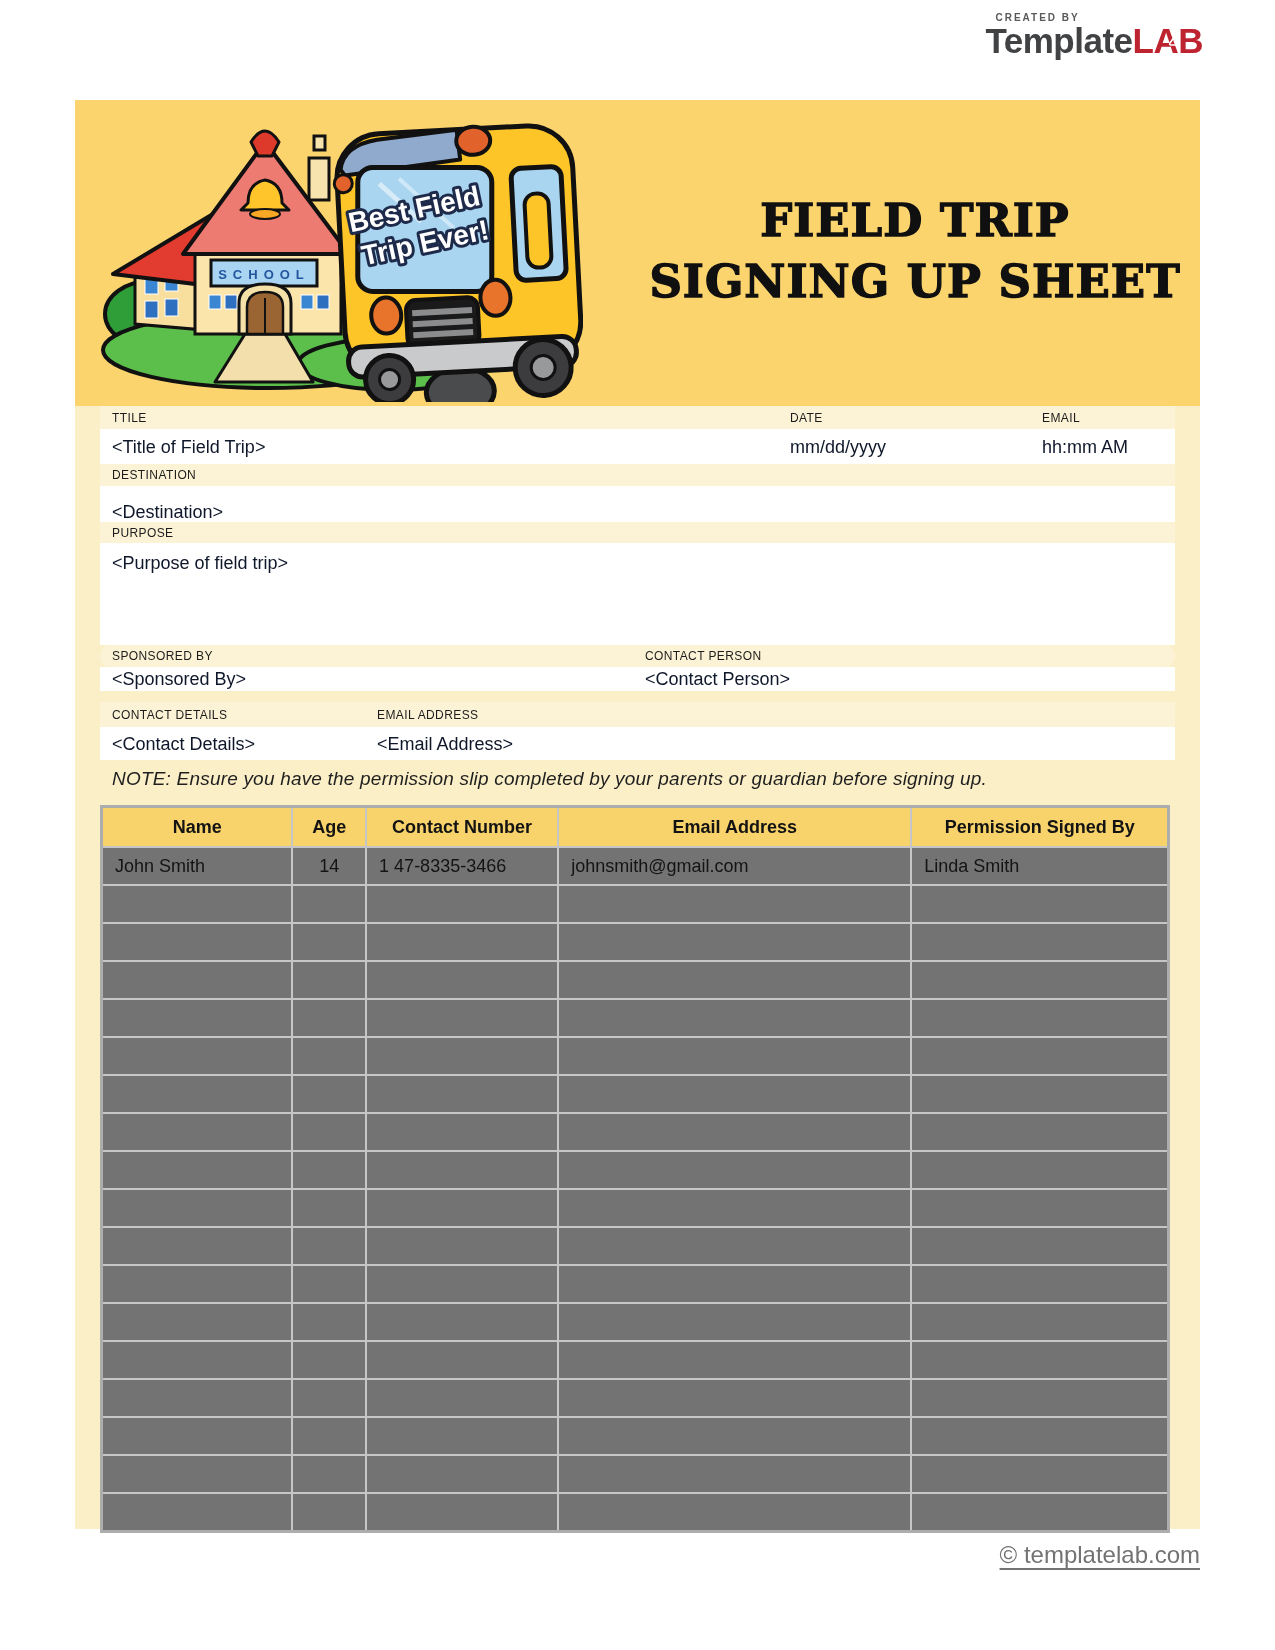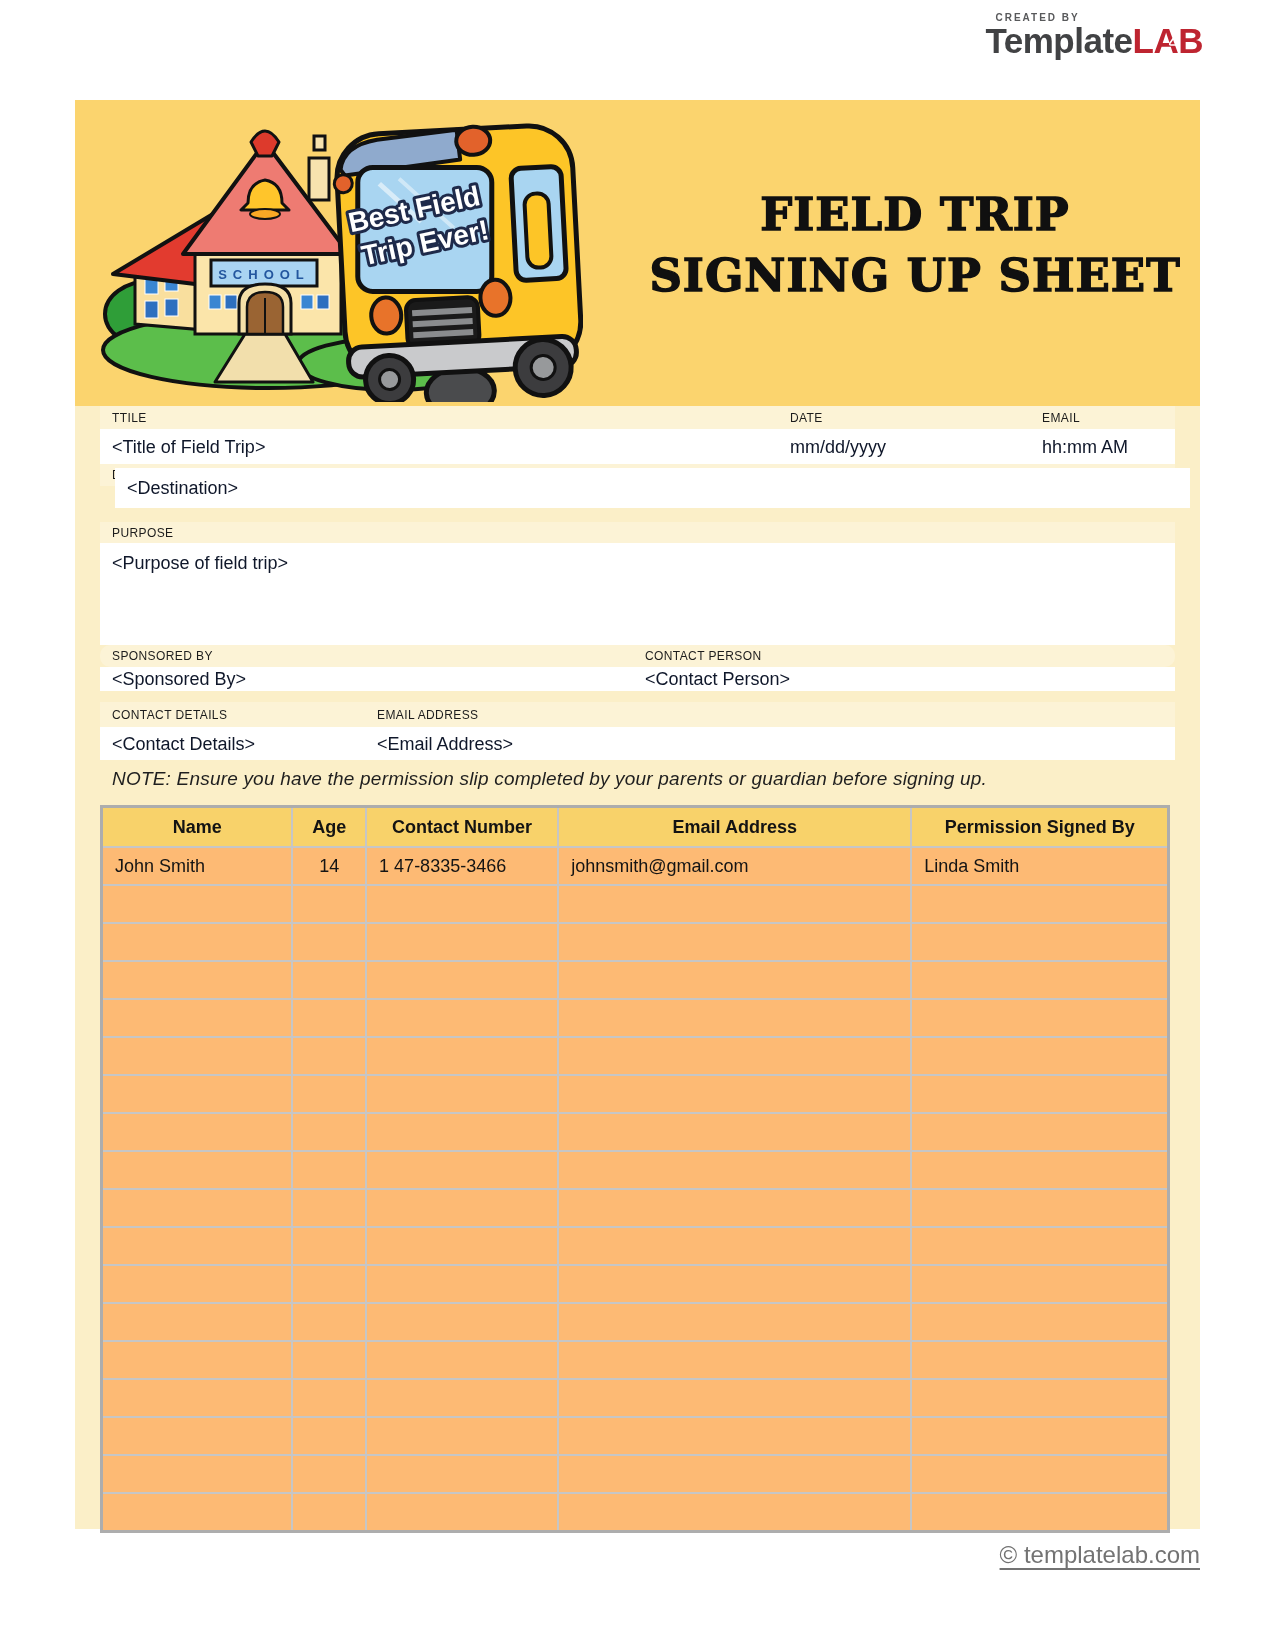--- a/index.html
+++ b/index.html
@@ -14,36 +14,36 @@
   .logo .brand { position:relative; font-size:35px; font-weight:bold; line-height:36px; letter-spacing:-0.5px; }
   .logo .brand-primary { color:#414244; }
   .logo .brand-accent { color:#BE2430; }
   .logo .flask { position:absolute; right:20px; bottom:6px; }
 
   
   .content { position:absolute; left:75px; top:100px; width:1125px; height:1429px; background:#FBEFC8; }
 
   .banner { position:absolute; left:0; top:0; width:1125px; height:306px; background:#FBD46E; }
   .banner-title {
-    position:absolute; left:535px; top:84px; width:610px; text-align:center;
+    position:absolute; left:535px; top:90px; width:610px; text-align:center;
     font-family:"DejaVu Serif", serif; font-weight:bold; font-size:45px; line-height:61px;
     color:#101010; letter-spacing:1px; -webkit-text-stroke:1.4px #101010;
   }
   .illustration { position:absolute; left:8px; top:2px; }
 
   
   .strip  { position:absolute; left:25px; width:1075px; background:#FCF3D6; }
   .wrow   { position:absolute; left:25px; width:1075px; background:#ffffff; }
   .lbl    { position:absolute; top:50%; transform:translateY(-50%); font-size:12px; letter-spacing:0.4px; color:#1c1c1c; white-space:nowrap; }
   .val    { position:absolute; top:50%; transform:translateY(-50%); font-size:18px; color:#0f172a; white-space:nowrap; }
 
   .strip-title   { top:306px; height:23px; }
   .wrow-title    { top:329px; height:35px; }
   .strip-dest    { top:364px; height:22px; }
-  .wrow-dest     { top:368px; height:40px;margin-left:15px; }
+  .wrow-dest     { top:386px; height:52px; }
   .strip-purpose { top:422px; height:21px; }
   .wrow-purpose  { top:443px; height:102px; }
   .strip-sponsor { top:545px; height:22px;border-radius:10px; }
   .wrow-sponsor  { top:567px; height:24px; }
   .strip-contact { top:602px; height:25px; }
   .wrow-contact  { top:627px; height:33px; }
 
   .x-main  { left:12px; }
   .x-date  { left:690px; }
   .x-time  { left:942px; }
@@ -53,21 +53,21 @@
 
   .note {
     position:absolute; left:37px; top:668px; width:1000px;
     font-size:19px; font-style:italic; color:#1f1f1f; letter-spacing:0.2px;
   }
 
   
   .signup-table {
     position:absolute; left:25px; top:705px; width:1070px;
     border-collapse:collapse; table-layout:fixed;
-    border:3px solid #ADADAD; background:#fdba74;
+    border:3px solid #ADADAD; background:#737373;
   }
   .signup-table th {
     background:#F8D26A; border:2px solid #C6C6C6; height:38px;
     font-size:18px; font-weight:bold; color:#131313; text-align:center; padding:0 4px;
   }
   .signup-table td {
     border:2px solid #C6C6C6; height:36px; font-size:18px; color:#141414;
     padding:0 12px; text-align:left; overflow:hidden; white-space:nowrap;
   }
   .signup-table td:nth-child(2) { text-align:center; padding:0 2px; }

